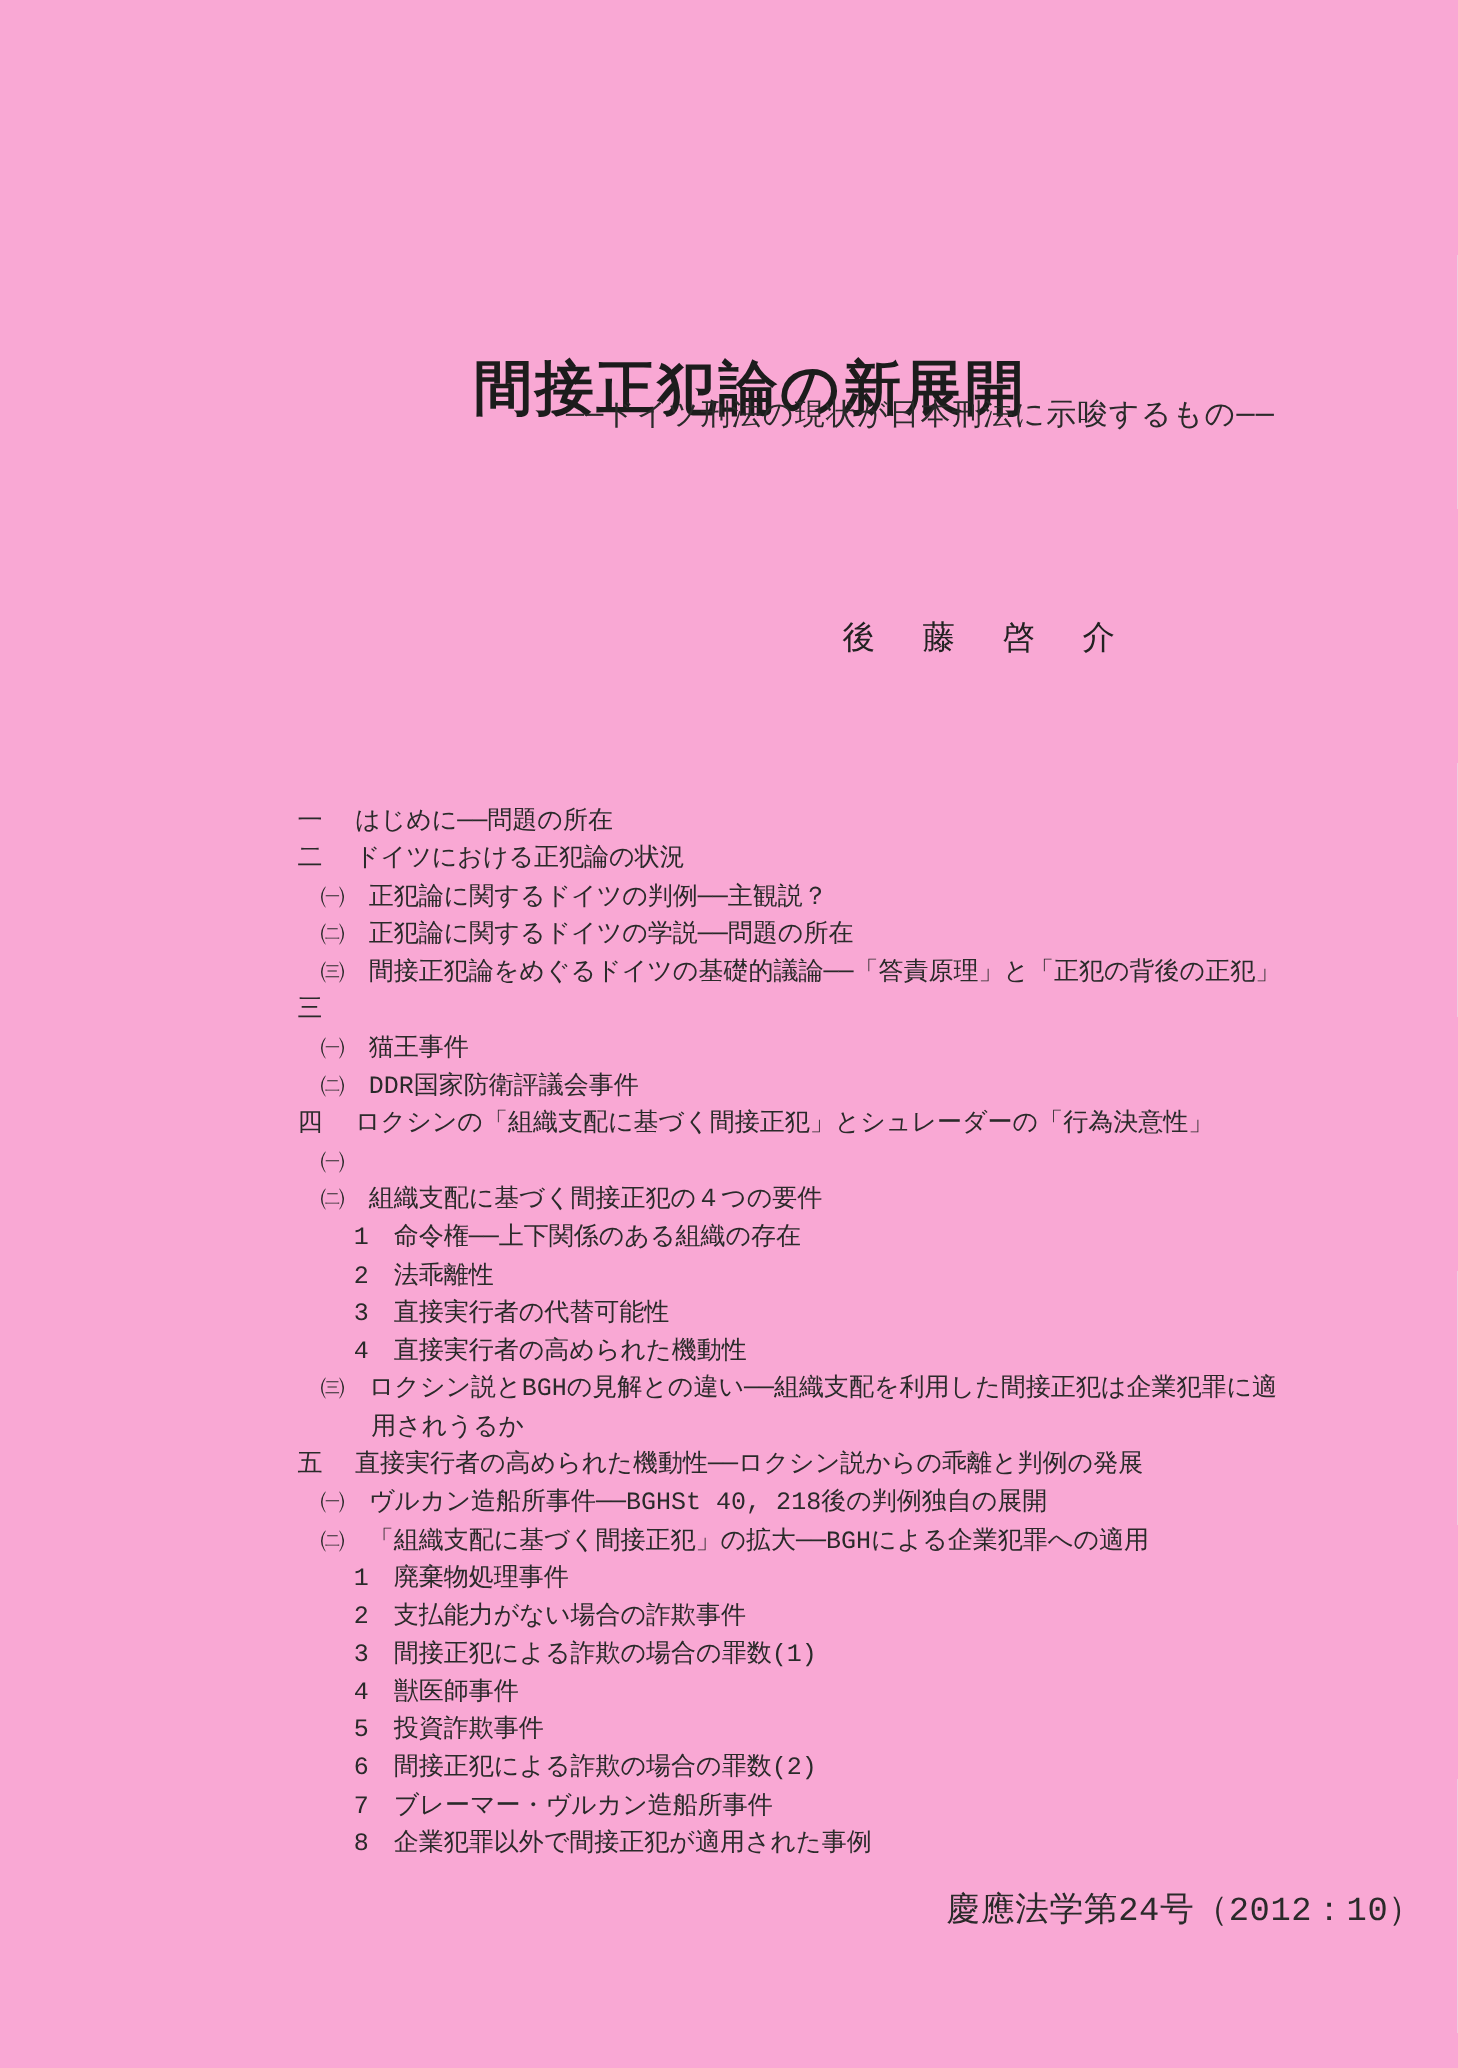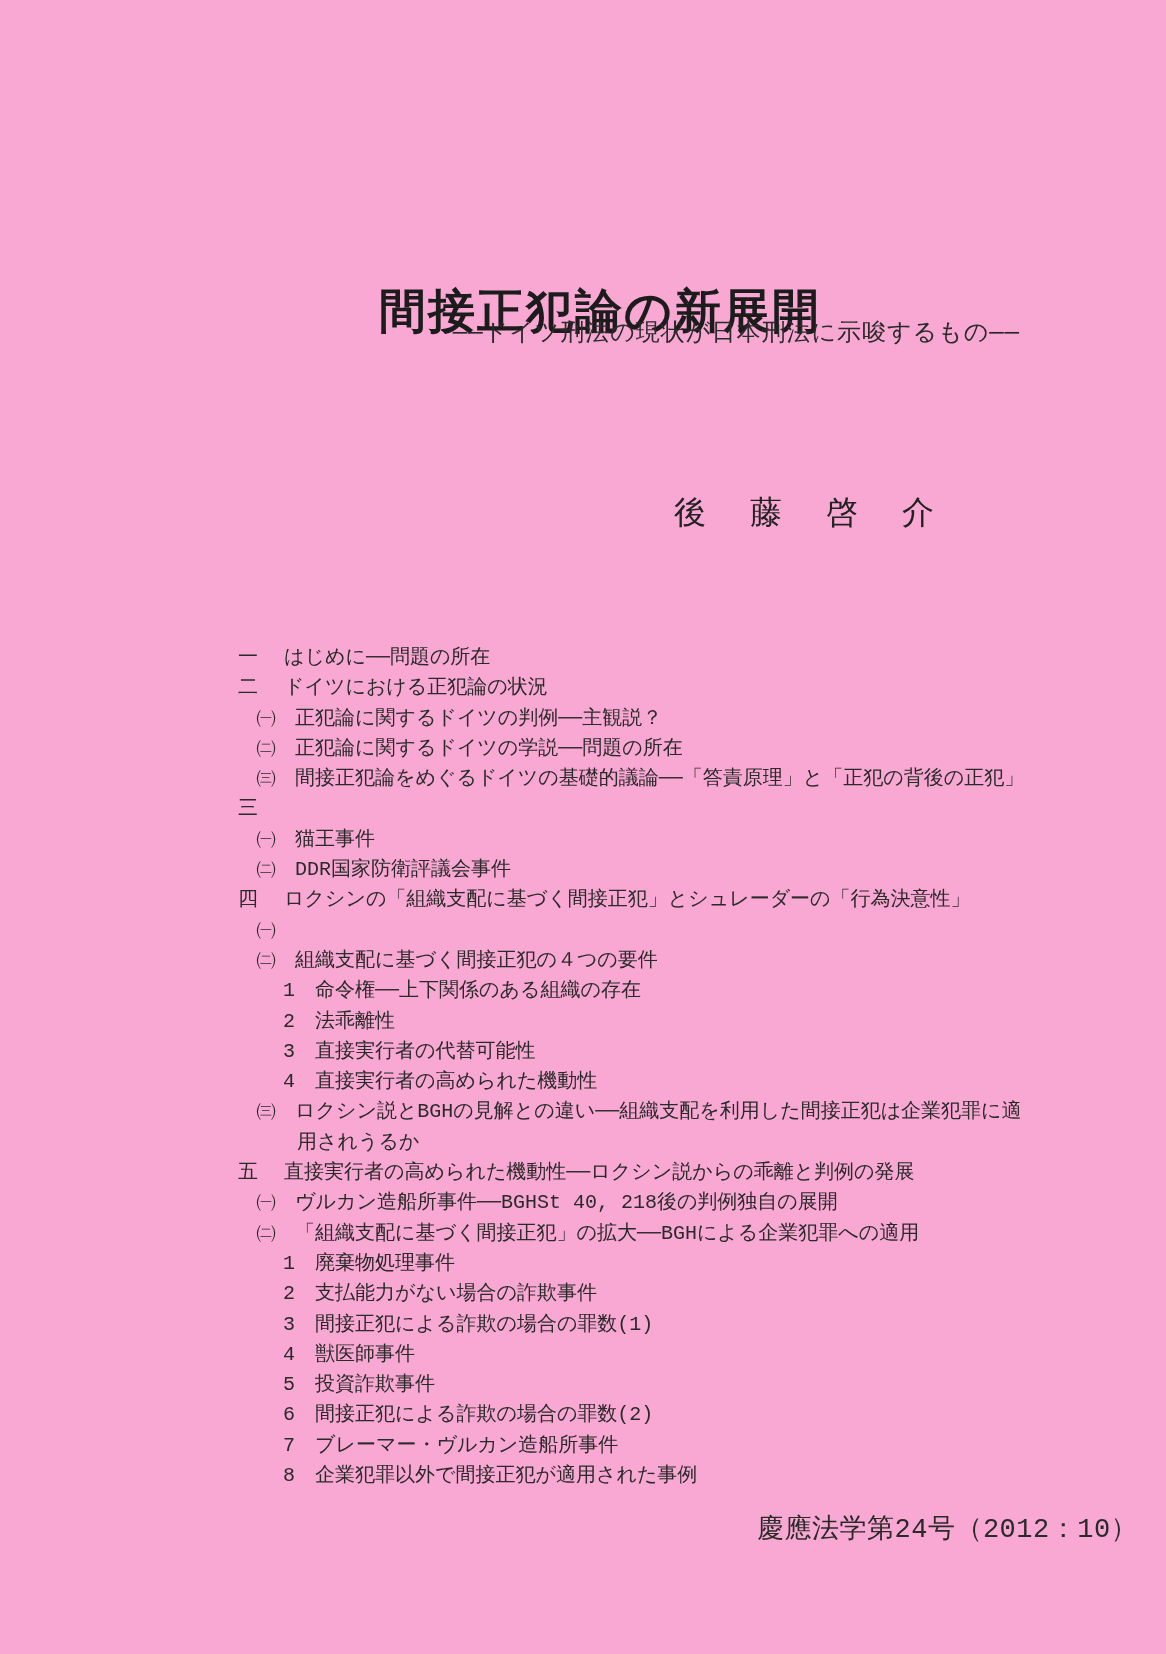--- a/index.html
+++ b/index.html
@@ -40,21 +40,21 @@
     font-weight: 500;
     letter-spacing: 1px;
     line-height: 1.1;
     white-space: nowrap;
     color: #2a2a2a;
   }
   .doc-author {
     position: absolute;
     left: 674px;
     top: 497px;
-    font-size: 32px;
+    font-size: 26px;
     font-weight: 500;
     letter-spacing: 6px;
     line-height: 1.1;
     white-space: nowrap;
     color: #222;
   }
   .toc {
     position: absolute;
     left: 238px;
     top: 643px;

